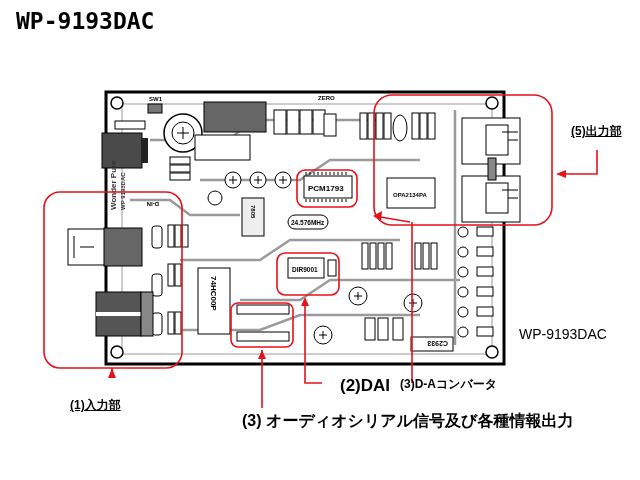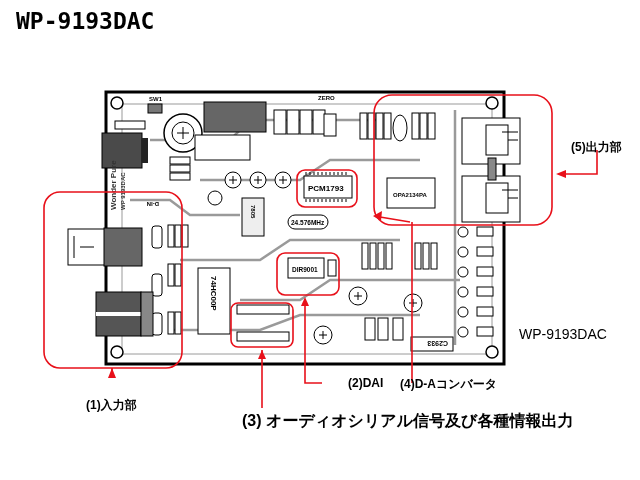--- a/index.html
+++ b/index.html
@@ -198,17 +198,17 @@
     <polygon points="112,368 108,378 116,378"></polygon>
     <polygon points="305,297 301,306 309,306"></polygon>
     <polygon points="262,350 258,359 266,359"></polygon>
     <polygon points="373,216 382,211 381,221"></polygon>
     <polygon points="556,174 566,170 566,178"></polygon>
   </g>
 </svg>
 
 <div class="side">WP-9193DAC</div>
 
-<div class="lbl" style="left:571px;top:139px;font-size:12px;">(5)出力部</div>
-<div class="lbl" style="left:86px;top:397px;font-size:12px;">(1)入力部</div>
-<div class="lbl" style="left:348px;top:376px;font-size:12px;">(2)DAI</div>
-<div class="lbl" style="left:400px;top:376px;font-size:12px;">(4)D-Aコンバータ</div>
+<div class="lbl" style="left:571px;top:123px;font-size:12px;text-decoration:underline;">(5)出力部</div>
+<div class="lbl" style="left:70px;top:397px;font-size:12px;text-decoration:underline;">(1)入力部</div>
+<div class="lbl" style="left:340px;top:376px;font-size:17px;">(2)DAI</div>
+<div class="lbl" style="left:400px;top:376px;font-size:12px;">(3)D-Aコンバータ</div>
 <div class="lbl" style="left:242px;top:411px;font-size:16px;">(3) オーディオシリアル信号及び各種情報出力</div>
 
 </body></html>

